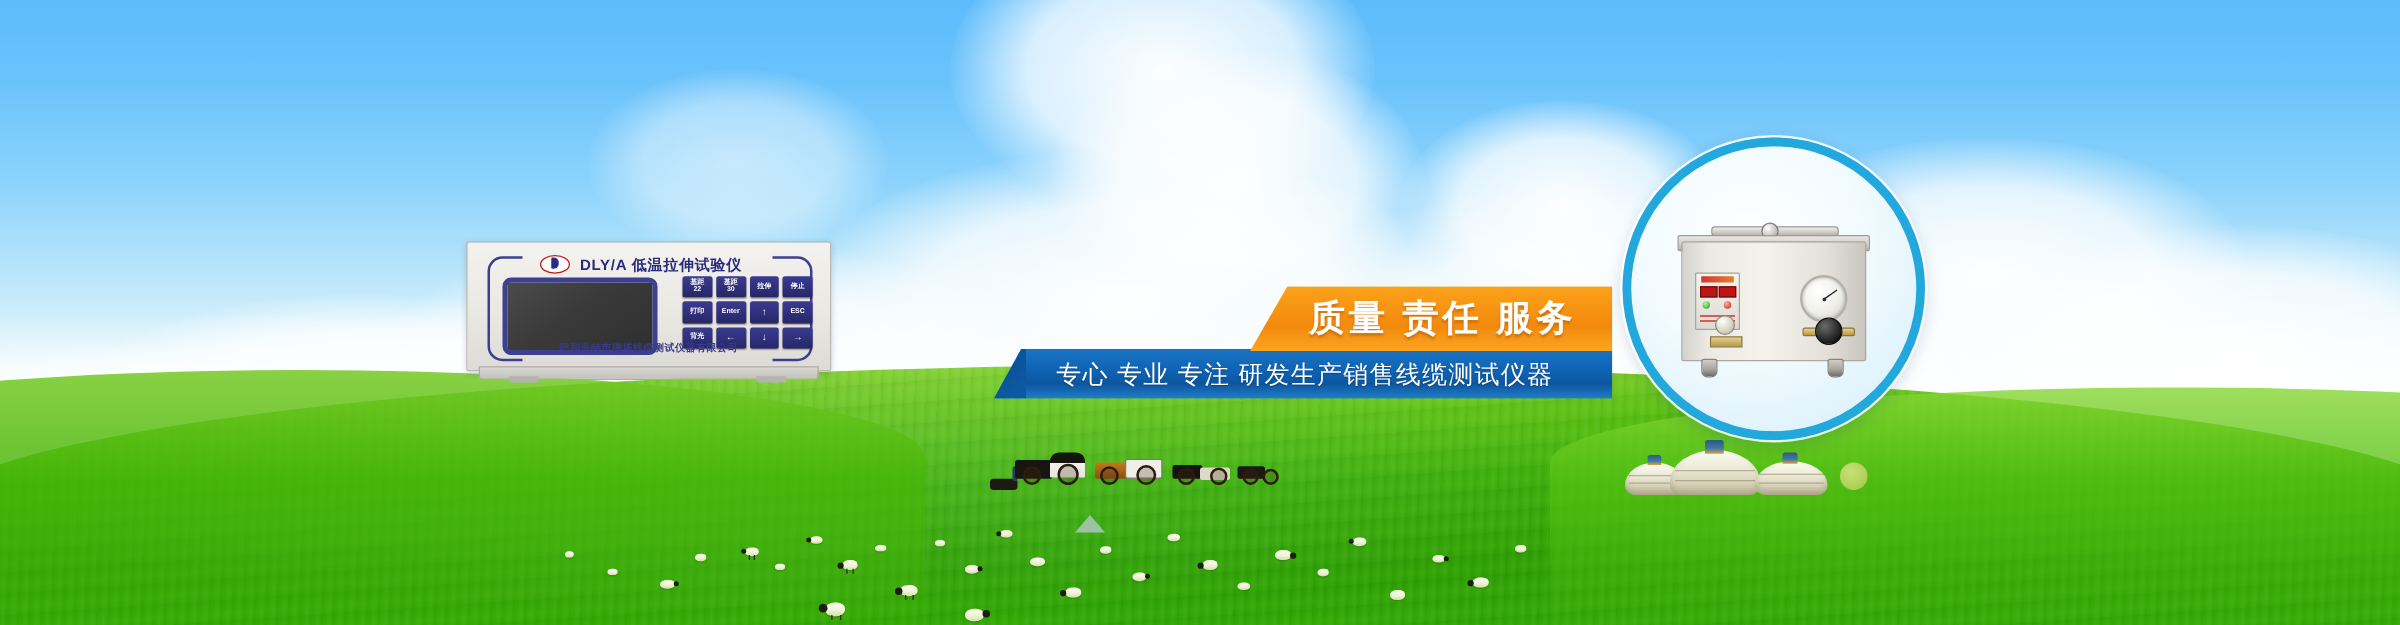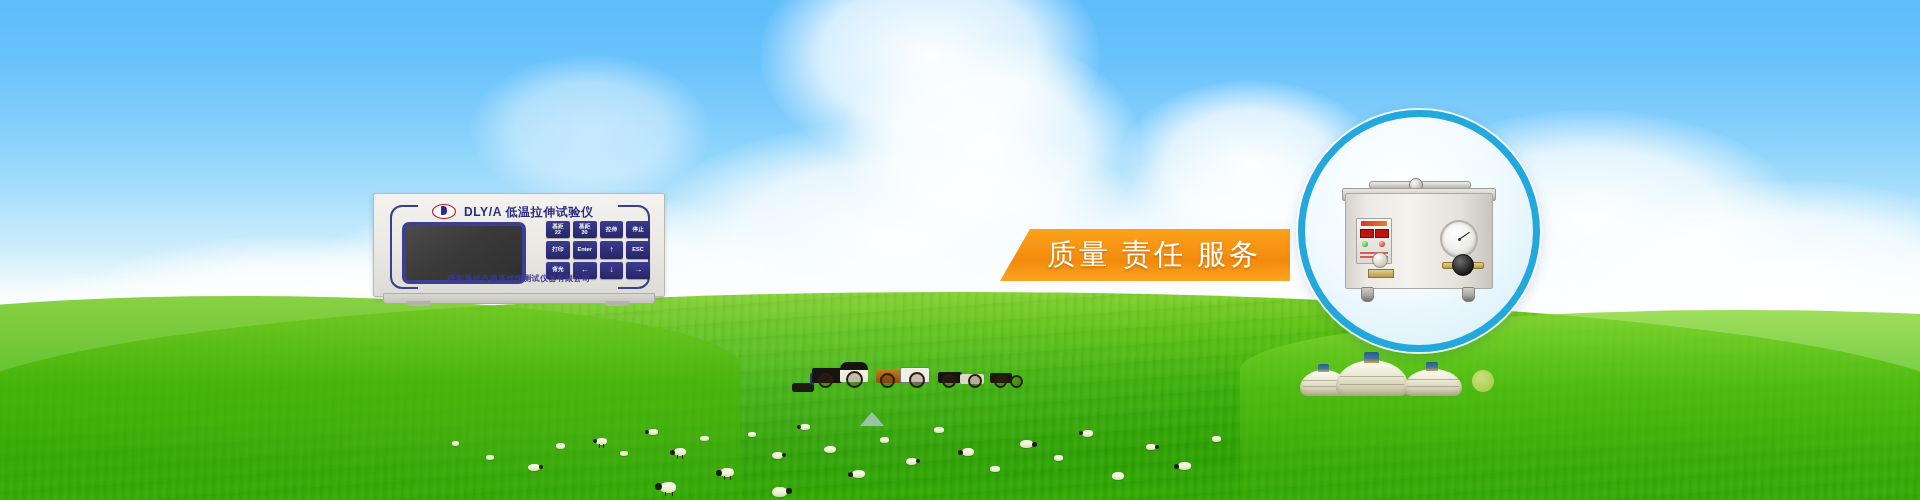--- a/index.html
+++ b/index.html
@@ -199,21 +199,21 @@
     background: linear-gradient(to bottom, #fba21a 0%, #f79312 38%, #f28a0c 62%, #fda521 100%);
     clip-path: polygon(30px 0, 100% 0, 100% 100%, 0 100%);
     box-shadow: 0 1px 3px rgba(0,0,0,0.18);
   }
   .banner-orange .inner {
     position: absolute; left: 0; top: 0; right: 0; bottom: 0;
     display: flex; align-items: center; justify-content: center;
     padding-left: 18px;
     color: #ffffff;
     font-size: 29px;
-    font-weight: normal;
+    font-weight: bold;
     letter-spacing: 3px;
     white-space: nowrap;
     text-shadow: 0 2px 2px rgba(160,80,0,0.45);
   }
 
   
   .circle-badge {
     position: absolute;
     left: 1298px; top: 110px;
     width: 228px; height: 228px;
@@ -593,20 +593,24 @@
         <div class="head" style="left:-5px; top:1px; width:7px; height:7px;"></div>
         <div class="leg" style="left:5px;"></div>
         <div class="leg" style="left:12px;"></div>
       </div>
     <div class="sheep" style="left:772px; top:487px; width:15px; height:10px;">
         <div class="head" style="right:-5px; top:1px; width:6px; height:6px;"></div>
       </div>
   </div>
 
   <div class="tagline-group">
+    <div class="banner-blue">
+      <div class="tail"></div>
+      <div class="inner">专心   专业   专注   研发生产销售线缆测试仪器</div>
+    </div>
     <div class="banner-orange">
       <div class="inner">质量  责任  服务</div>
     </div>
   </div>
 
   <div class="circle-badge">
     <div class="machine">
       <div class="handle"></div>
       <div class="handle-knob"></div>
       <div class="toprail"></div>

